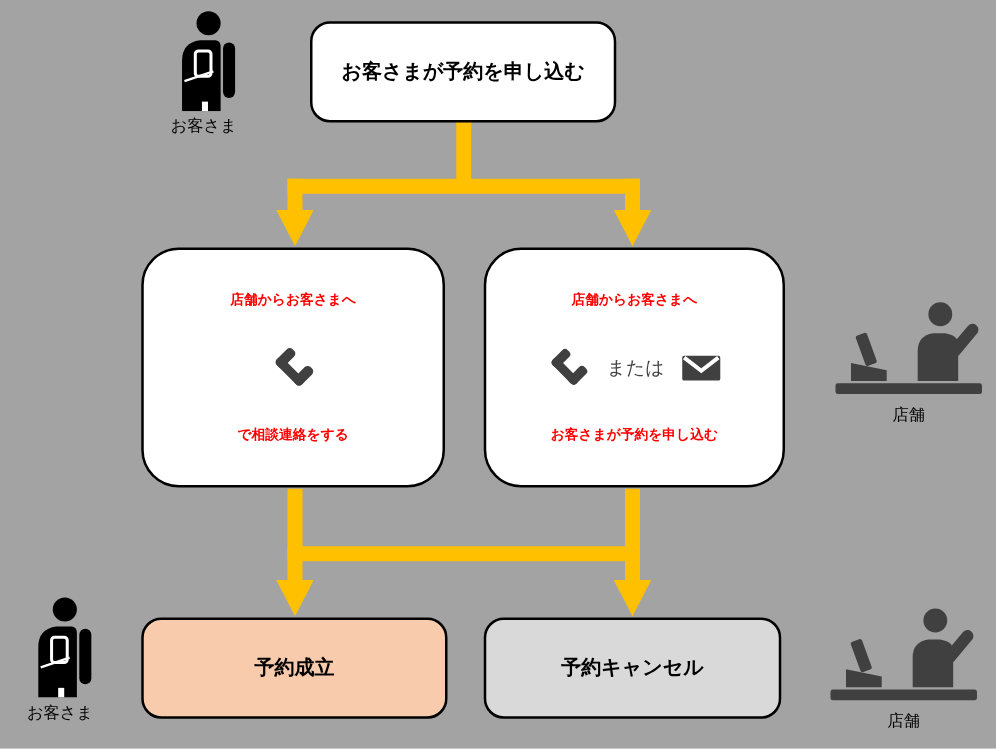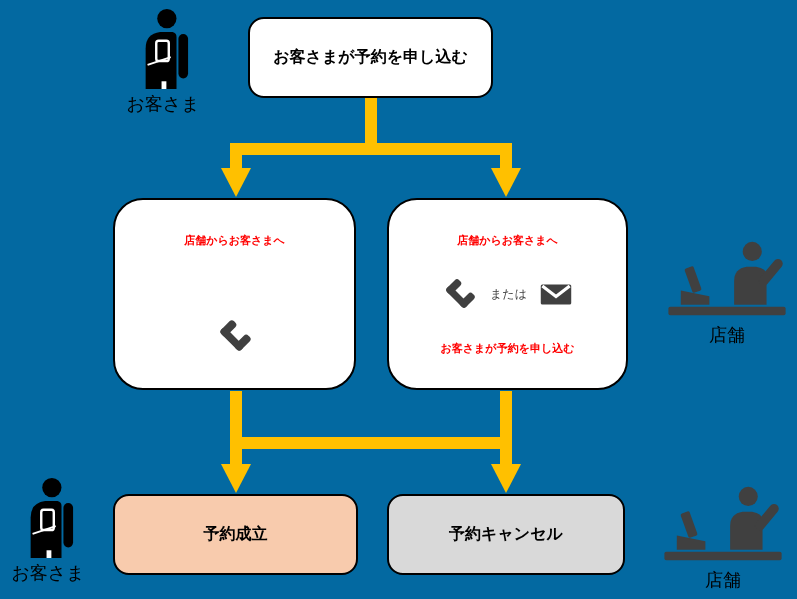--- a/index.html
+++ b/index.html
@@ -1,41 +1,41 @@
 <!DOCTYPE html>
 <html style="--arrow-color: #FFC000; --red-text: #FF0000; --success-fill: #F8CBAD; --cancel-fill: #D9D9D9; --icon-dark: #404040; --icon-black: #000000;"><head>
 <meta charset="utf-8">
 <style>
   html,body{margin:0;padding:0;background:#fff;}
   #canvas{
-    position:relative;width:797px;height:599px;background:#0369a1;
+    position:relative;width:797px;height:599px;background:#a3a3a3;
     font-family:"Liberation Sans",sans-serif;overflow:hidden;
   }
   .arrows{position:absolute;left:0;top:0;width:797px;height:599px;pointer-events:none;z-index:1;}
   .ar{fill:var(--arrow-color,#FFC000);}
   .node{
     position:absolute;box-sizing:border-box;background:#fff;border:2.5px solid #000;
     display:flex;align-items:center;justify-content:center;z-index:2;
     font-weight:700;font-size:16px;color:#000;text-align:center;
   }
   .top-node{left:248px;top:17px;width:245px;height:81px;border-radius:16px;}
   .mid-node{
     border-radius:30px;flex-direction:column;justify-content:space-between;
     padding:34px 8px 34px 8px;
   }
   #node-consult{left:113px;top:198px;width:243px;height:192px;}
   #node-notify{left:387px;top:198px;width:241px;height:192px;}
   .red-line{color:var(--red-text,#FF0000);font-weight:700;font-size:11px;line-height:1.1;}
   .contact-row{display:flex;align-items:center;justify-content:center;gap:13px;}
-  .or-label{font-size:12px;font-weight:400;color:var(--icon-dark,#404040);}
+  .or-label{font-size:15px;font-weight:400;color:var(--icon-dark,#404040);}
   .end-node{border-radius:16px;}
   #node-confirmed{left:113px;top:494px;width:245px;height:81px;background:var(--success-fill,#F8CBAD);}
   #node-cancelled{left:387px;top:494px;width:238px;height:81px;background:var(--cancel-fill,#D9D9D9);}
   .actor{position:absolute;display:flex;flex-direction:column;align-items:center;z-index:2;}
-  .actor-label{font-size:18px;color:#000;margin-top:3px;white-space:nowrap;}
+  .actor-label{font-size:13px;color:#000;margin-top:3px;white-space:nowrap;}
   .icon-black{color:var(--icon-black,#000000);}
   .icon-dark{color:var(--icon-dark,#404040);}
   #actor-customer-top{left:128px;top:8px;width:70px;}
   #actor-customer-bottom{left:13px;top:477px;width:70px;}
   #actor-store-middle{left:662px;top:239px;width:130px;}
   #actor-store-bottom{left:658px;top:484px;width:130px;}
 </style>
 </head>
 <body>
 
@@ -65,20 +65,21 @@
     <div class="red-line">店舗からお客さまへ</div>
     <div class="contact-row">
       <svg class="icon-dark" width="36" height="36" viewBox="0 0 24 24">
         <g transform="rotate(45 12 12)" fill="currentColor">
           <rect x="2.5" y="5.5" width="5.5" height="12" rx="2.2"></rect>
           <rect x="16" y="5.5" width="5.5" height="12" rx="2.2"></rect>
           <rect x="2.5" y="12.5" width="19" height="5" rx="2.5"></rect>
         </g>
       </svg>
     </div>
+    <div class="red-line">で相談連絡をする</div>
   </div>
 
   <div class="node mid-node" id="node-notify">
     <div class="red-line">店舗からお客さまへ</div>
     <div class="contact-row">
       <svg class="icon-dark" width="34" height="34" viewBox="0 0 24 24">
         <g transform="rotate(45 12 12)" fill="currentColor">
           <rect x="2.5" y="5.5" width="5.5" height="12" rx="2.2"></rect>
           <rect x="16" y="5.5" width="5.5" height="12" rx="2.2"></rect>
           <rect x="2.5" y="12.5" width="19" height="5" rx="2.5"></rect>

